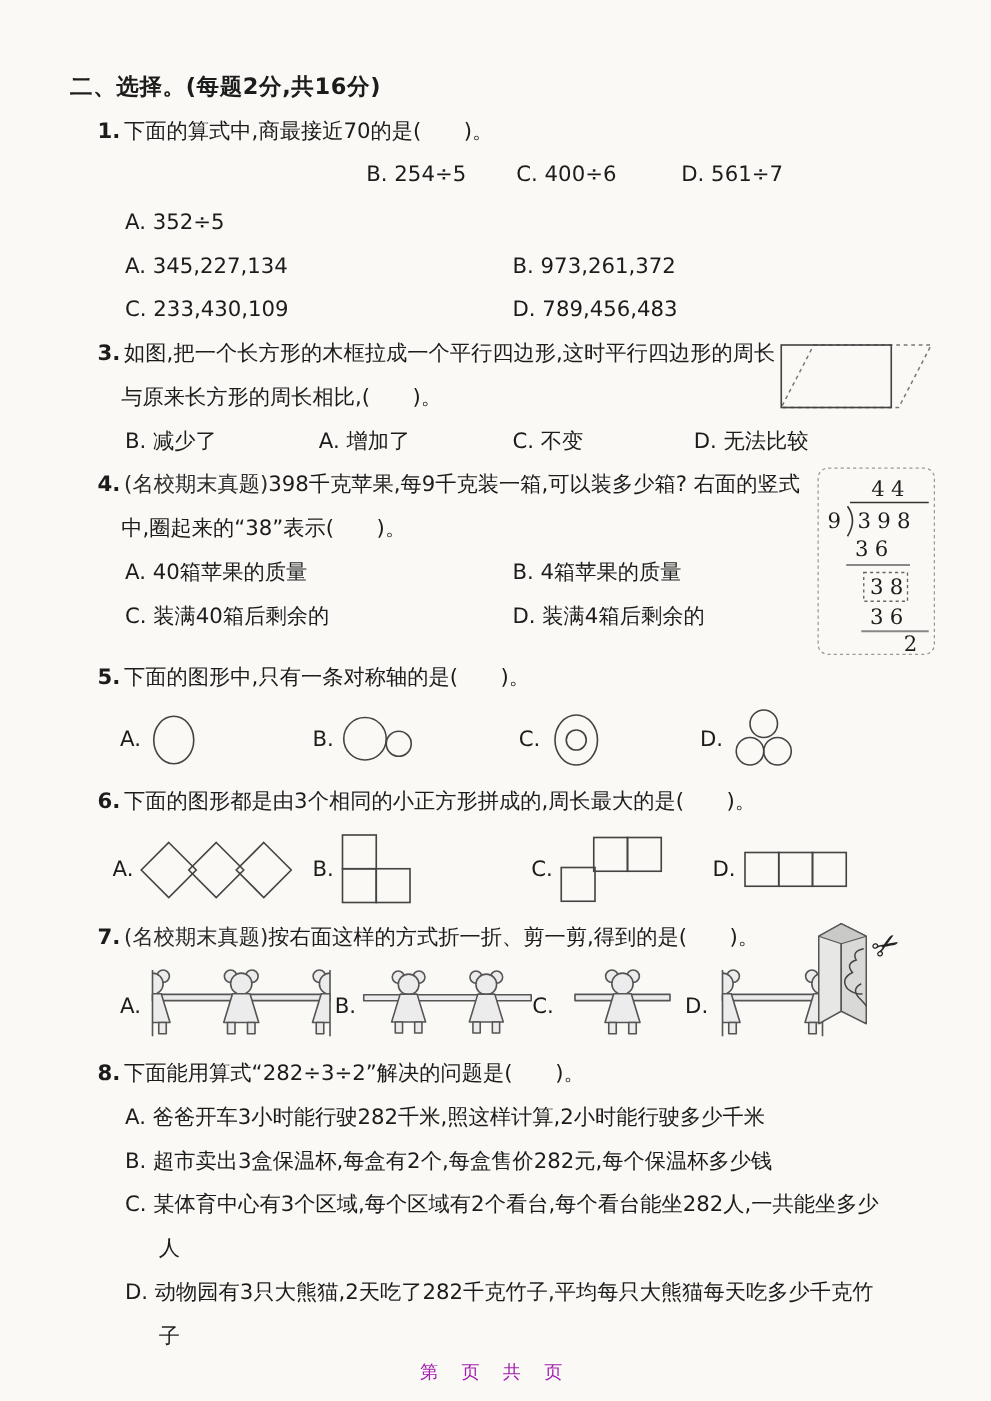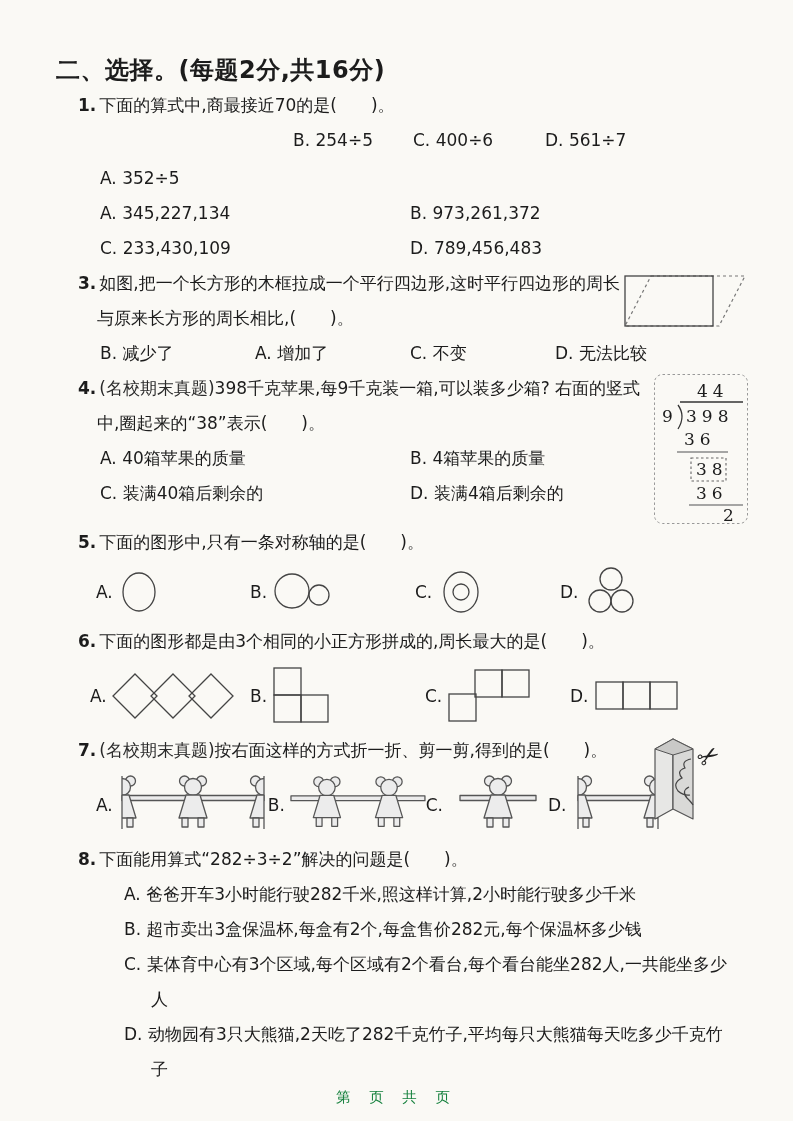--- a/index.html
+++ b/index.html
@@ -2,21 +2,21 @@
 <html><head>
 <meta charset="utf-8">
 <style>
   html,body{margin:0;padding:0;}
   body{
     width:793px;height:1121px;position:relative;overflow:hidden;
     background:#faf9f5;color:#1c1c1c;
     font-family:"DejaVu Sans","Liberation Sans",sans-serif;
   }
   .page{padding:52px 44px 0 56px;}
-  .section-title{font-weight:bold;font-size:24px;line-height:36px;letter-spacing:.5px;}
+  .section-title{font-weight:bold;font-size:18px;line-height:36px;letter-spacing:.5px;}
   .q{font-size:17px;}
   .q-text{line-height:35px;padding-left:41px;text-indent:-19px;}
   .q-num{font-weight:bold;margin-right:3px;}
   .q-tag{color:#2a2a2a;}
   .opts{margin-left:44px;line-height:35px;display:flex;}
   .opts span{display:block;}
   .opts-q1 span:nth-child(1){width:153px;margin-top:38px;}
   .opts-q1 span:nth-child(2){width:160px;text-align:center;}
   .opts-q1 span:nth-child(3){width:132px;}
   .opts-2col{margin-left:44px;line-height:35px;display:grid;grid-template-columns:310px 1fr;}
@@ -33,30 +33,30 @@
   .q5row .figcell:nth-child(2){width:165px;}
   .q5row .figcell:nth-child(3){width:145px;}
   .q6row{margin-left:34px;height:74px;}
   .q6row .figcell:nth-child(1){width:160px;}
   .q6row .figcell:nth-child(2){width:175px;}
   .q6row .figcell:nth-child(3){width:145px;}
   .q7row{margin-left:40px;height:74px;}
   .q7row .figcell:nth-child(1){width:185px;}
   .q7row .figcell:nth-child(2){width:158px;}
   .q7row .figcell:nth-child(3){width:132px;}
-  .q8opts{margin-left:68px;max-width:612px;}
+  .q8opts{margin-left:44px;max-width:612px;}
   .q8opts .q8opt{line-height:35px;padding-left:27px;text-indent:-27px;}
   .fig{flex:none;}
   .outline{fill:none;stroke:#444;stroke-width:1.3;}
   .dashedline{fill:none;stroke:#777;stroke-width:1.2;stroke-dasharray:3 3;}
   .cut{fill:#ececec;stroke:#555;stroke-width:1.3;stroke-linejoin:round;}
   .dvtext{font-family:"DejaVu Serif","Liberation Serif",serif;font-size:17px;fill:#1c1c1c;letter-spacing:5px;}
   .footer{
     position:absolute;left:0;bottom:14px;width:100%;text-align:center;
-    font-size:14.5px;letter-spacing:7px;color:#15803d;
+    font-size:14.5px;letter-spacing:7px;color:#a21caf;
   }
 </style>
 </head>
 <body>
 
 <svg width="0" height="0" style="position:absolute" aria-hidden="true">
   <defs>
     <g id="doll">
       <circle cx="-8.5" cy="-24" r="5" class="cut"></circle>
       <circle cx="8.5" cy="-24" r="5" class="cut"></circle>

